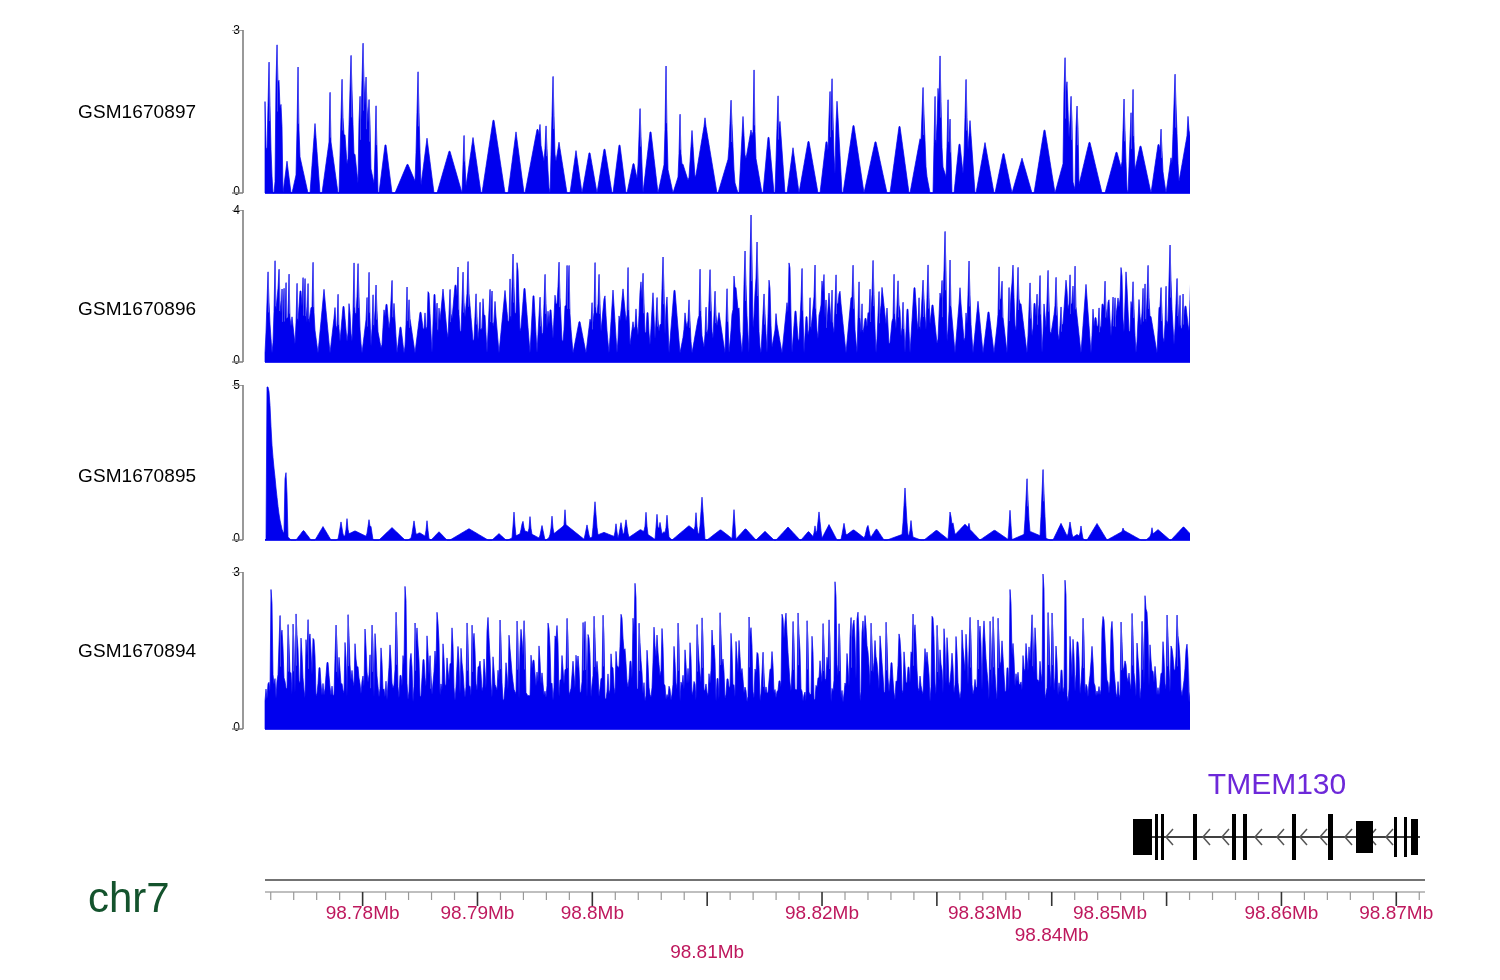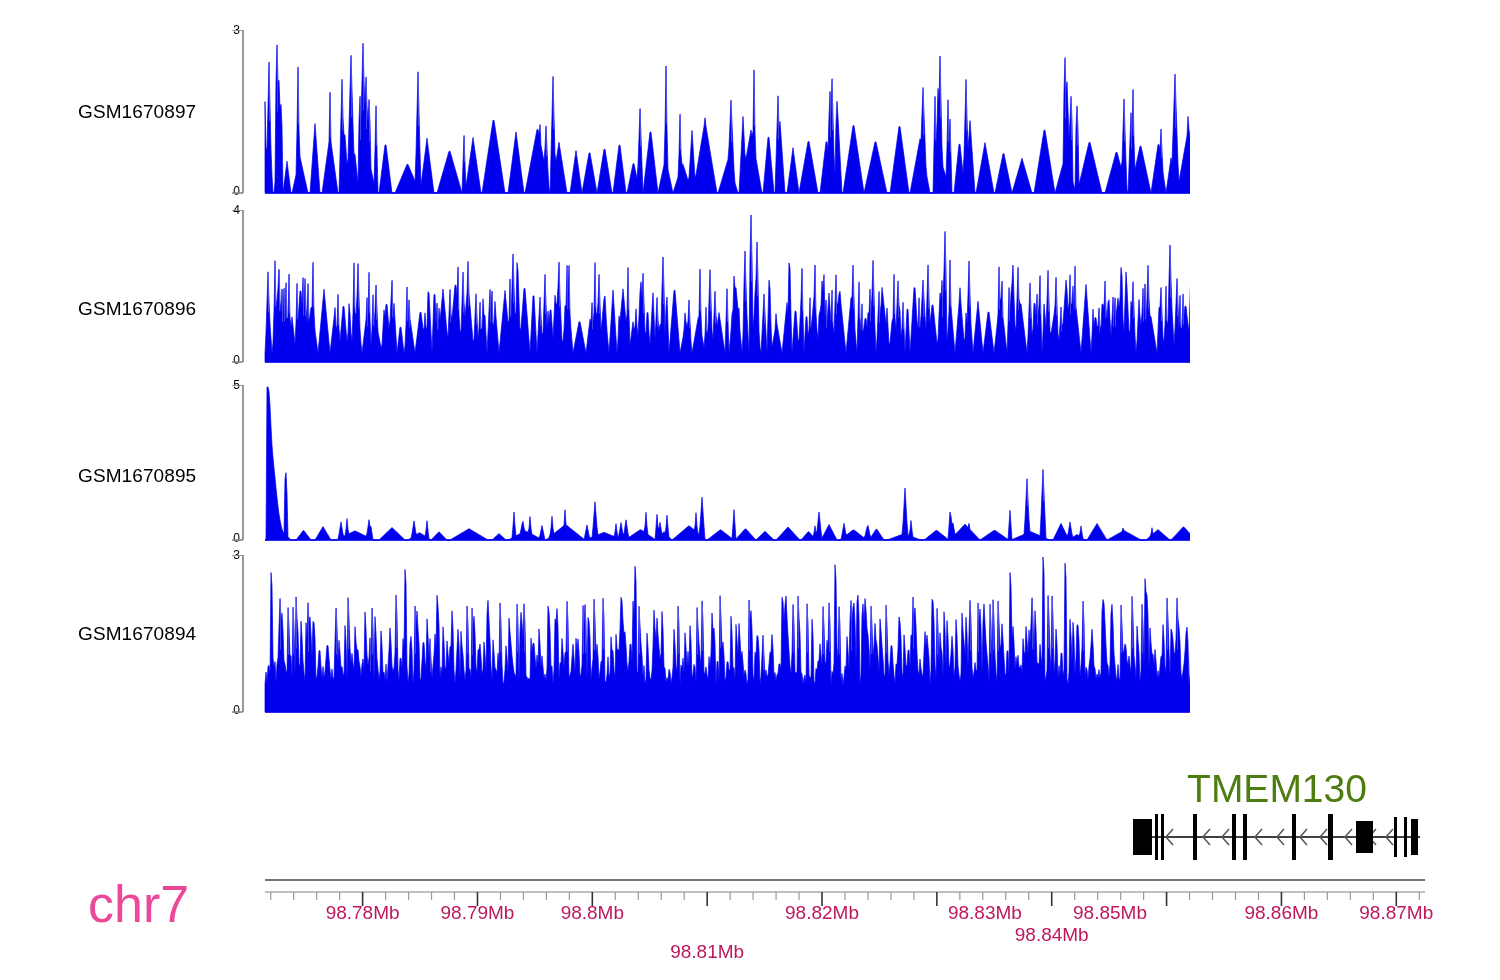--- a/index.html
+++ b/index.html
@@ -50,39 +50,39 @@
   
   #gene-track {
     position: absolute;
     left: 0;
     top: 755px;
     width: 1500px;
     height: 110px;
   }
   #gene-name {
     position: absolute;
-    font-size: 39px;
-    color: #4d7c0f;
+    font-size: 30px;
+    color: #6d28d9;
     white-space: nowrap;
   }
 
   
   #genome-axis {
     position: absolute;
     left: 0;
     top: 866px;
     width: 1500px;
     height: 114px;
   }
   #chrom-label {
     position: absolute;
     left: 88px;
     top: 8px;
-    font-size: 52px;
-    color: #ec4899;
+    font-size: 42px;
+    color: #14532d;
     white-space: nowrap;
   }
   .axis-tick-label {
     position: absolute;
     top: 36px;
     font-size: 19px;
     color: #be185d;
     white-space: nowrap;
     transform: translateX(-50%);
   }
@@ -311,21 +311,21 @@
             <line x1="1348.5" x2="1348.5" y1="5.060000000000002" y2="72.533" stroke="#5555ee" stroke-width="0.8"></line>
             <line x1="1352.5" x2="1352.5" y1="29.540000000000006" y2="85.997" stroke="#5555ee" stroke-width="0.8"></line>
             <line x1="1357.5" x2="1357.5" y1="57.08" y2="101.14399999999999" stroke="#5555ee" stroke-width="0.8"></line>
             <line x1="1411.5" x2="1411.5" y1="41.78" y2="92.72899999999998" stroke="#5555ee" stroke-width="0.8"></line>
             <line x1="1417.5" x2="1417.5" y1="17.299999999999983" y2="79.26499999999999" stroke="#5555ee" stroke-width="0.8"></line>
             <line x1="1421.5" x2="1421.5" y1="63.2" y2="104.50999999999999" stroke="#5555ee" stroke-width="0.8"></line>
           </g>
           <line x1="265" x2="1425" y1="155" y2="155" stroke="#0000ee" stroke-width="1.4"></line>
         </svg>
       </div>
-      <div class="track" style="top: 555px; height: 157px;">
+      <div class="track" style="top: 572px; height: 157px;">
         <div class="track-label" style="top: 68px;">GSM1670894</div>
         <div class="axis-max" style="left: 214px; top: -7px;">3</div>
         <div class="axis-min" style="left: 214px; top: 148px;">0</div>
         <svg width="1190" height="159" style="position: absolute; left: 0px; top: 0px;">
           <path d="M 232 0 L 243 0 M 243 0 L 243 157 M 232 157 L 243 157" stroke="#808080" stroke-width="1.6" fill="none"></path>
           <path d="M 265 157 L 265 128.83 L 266 117.09 L 267 126.99 L 268 111.83 L 269 110.31 L 270 119.65 L 271 17.50 L 272 31.45 L 273 102.36 L 274 112.20 L 275 106.59 L 276 126.14 L 277 109.09 L 278 102.58 L 279 72.05 L 280 43.60 L 281 64.01 L 282 58.14 L 283 75.93 L 284 105.72 L 285 109.37 L 286 115.85 L 287 117.32 L 288 52.61 L 289 71.40 L 290 100.78 L 291 100.78 L 292 122.42 L 293 52.11 L 294 70.99 L 295 121.39 L 296 41.95 L 297 62.66 L 298 76.95 L 299 108.97 L 300 111.16 L 301 66.09 L 302 82.46 L 303 105.79 L 304 117.92 L 305 125.72 L 306 67.66 L 307 83.74 L 308 47.70 L 309 67.37 L 310 61.95 L 311 79.06 L 312 102.89 L 313 66.42 L 314 67.83 L 315 83.88 L 316 124.32 L 317 121.17 L 318 111.57 L 319 95.77 L 320 95.77 L 321 111.57 L 322 123.58 L 323 111.47 L 324 123.24 L 325 116.45 L 326 103.48 L 327 90.50 L 328 90.50 L 329 103.48 L 330 115.06 L 331 123.58 L 332 114.10 L 333 123.32 L 334 123.32 L 335 86.34 L 336 53.08 L 337 71.79 L 338 107.40 L 339 85.33 L 340 98.23 L 341 112.16 L 342 111.57 L 343 118.08 L 344 121.25 L 345 70.49 L 346 86.06 L 347 124.95 L 348 42.72 L 349 63.29 L 350 92.82 L 351 108.08 L 352 98.41 L 353 108.96 L 354 113.89 L 355 71.71 L 356 87.06 L 357 95.12 L 358 94.72 L 359 105.93 L 360 111.79 L 361 121.82 L 362 109.26 L 363 103.99 L 364 114.59 L 365 57.00 L 366 75.00 L 367 99.89 L 368 110.17 L 369 102.64 L 370 82.87 L 371 102.64 L 372 53.10 L 373 71.80 L 374 125.61 L 375 61.61 L 376 78.78 L 377 103.79 L 378 114.43 L 379 125.07 L 380 116.41 L 381 75.90 L 382 90.50 L 383 118.07 L 384 116.84 L 385 125.04 L 386 109.19 L 387 128.11 L 388 110.47 L 389 95.09 L 390 72.90 L 391 88.04 L 392 111.03 L 393 116.29 L 394 112.98 L 395 97.67 L 396 40.25 L 397 61.26 L 398 114.62 L 399 126.09 L 400 103.43 L 401 103.43 L 402 114.34 L 403 83.62 L 404 93.55 L 405 14.40 L 406 28.66 L 407 111.02 L 408 127.64 L 409 119.06 L 410 88.52 L 411 81.38 L 412 95.00 L 413 129.93 L 414 114.35 L 415 51.01 L 416 70.09 L 417 55.93 L 418 73.83 L 419 88.80 L 420 124.77 L 421 123.46 L 422 105.57 L 423 87.68 L 424 87.68 L 425 105.57 L 426 114.54 L 427 63.85 L 428 80.62 L 429 103.28 L 430 83.75 L 431 103.28 L 432 122.82 L 433 110.77 L 434 99.65 L 435 79.04 L 436 93.07 L 437 40.26 L 438 51.24 L 439 70.28 L 440 123.22 L 441 111.94 L 442 118.73 L 443 71.83 L 444 87.16 L 445 112.27 L 446 113.54 L 447 85.95 L 448 98.74 L 449 108.50 L 450 91.63 L 451 91.63 L 452 55.87 L 453 74.07 L 454 115.56 L 455 128.59 L 456 114.79 L 457 94.16 L 458 74.43 L 459 89.29 L 460 121.87 L 461 76.32 L 462 90.84 L 463 100.05 L 464 115.24 L 465 125.50 L 466 114.73 L 467 50.97 L 468 70.06 L 469 114.13 L 470 114.13 L 471 123.84 L 472 53.21 L 473 71.90 L 474 61.32 L 475 78.54 L 476 111.27 L 477 118.52 L 478 94.85 L 479 94.85 L 480 89.07 L 481 101.30 L 482 118.90 L 483 114.68 L 484 86.96 L 485 99.57 L 486 116.22 L 487 59.21 L 488 45.41 L 489 65.50 L 490 85.24 L 491 111.94 L 492 125.59 L 493 84.81 L 494 97.81 L 495 112.46 L 496 114.90 L 497 118.35 L 498 98.26 L 499 108.84 L 500 48.02 L 501 67.64 L 502 110.13 L 503 128.21 L 504 127.38 L 505 114.36 L 506 90.75 L 507 102.68 L 508 117.53 L 509 63.19 L 510 76.86 L 511 88.62 L 512 100.93 L 513 109.64 L 514 117.48 L 515 119.68 L 516 121.77 L 517 49.09 L 518 68.51 L 519 127.00 L 520 76.76 L 521 57.34 L 522 68.11 L 523 84.11 L 524 48.74 L 525 68.23 L 526 120.51 L 527 122.30 L 528 123.89 L 529 123.37 L 530 124.27 L 531 83.16 L 532 96.45 L 533 88.26 L 534 88.26 L 535 101.67 L 536 114.04 L 537 100.09 L 538 110.34 L 539 73.92 L 540 88.87 L 541 112.09 L 542 100.87 L 543 112.09 L 544 123.32 L 545 119.17 L 546 125.52 L 547 113.72 L 548 51.05 L 549 56.99 L 550 74.99 L 551 111.90 L 552 111.07 L 553 128.53 L 554 114.99 L 555 63.92 L 556 67.28 L 557 53.52 L 558 72.15 L 559 124.79 L 560 107.90 L 561 107.90 L 562 83.53 L 563 96.76 L 564 111.99 L 565 97.60 L 566 97.60 L 567 46.41 L 568 66.32 L 569 122.74 L 570 120.00 L 571 116.31 L 572 102.75 L 573 89.18 L 574 102.75 L 575 116.31 L 576 83.20 L 577 96.49 L 578 84.01 L 579 97.15 L 580 121.31 L 581 119.40 L 582 109.87 L 583 50.58 L 584 69.74 L 585 49.64 L 586 68.97 L 587 125.71 L 588 62.53 L 589 66.22 L 590 82.56 L 591 124.93 L 592 113.01 L 593 103.55 L 594 44.27 L 595 64.56 L 596 100.74 L 597 89.30 L 598 101.49 L 599 124.41 L 600 116.32 L 601 106.46 L 602 106.46 L 603 43.27 L 604 63.74 L 605 126.70 L 606 126.95 L 607 119.79 L 608 101.92 L 609 121.79 L 610 117.97 L 611 81.83 L 612 95.36 L 613 95.82 L 614 115.20 L 615 121.95 L 616 79.40 L 617 93.37 L 618 95.16 L 619 95.16 L 620 74.25 L 621 42.29 L 622 46.17 L 623 66.12 L 624 78.80 L 625 76.77 L 626 91.21 L 627 109.24 L 628 115.49 L 629 106.72 L 630 89.24 L 631 89.24 L 632 106.72 L 633 46.23 L 634 63.05 L 635 11.30 L 636 25.87 L 637 117.10 L 638 117.10 L 639 51.25 L 640 70.29 L 641 88.49 L 642 100.82 L 643 121.90 L 644 110.64 L 645 129.03 L 646 123.74 L 647 78.23 L 648 92.40 L 649 115.21 L 650 122.79 L 651 124.89 L 652 115.66 L 653 90.23 L 654 55.15 L 655 73.48 L 656 84.99 L 657 63.04 L 658 79.96 L 659 92.31 L 660 103.96 L 661 98.39 L 662 56.53 L 663 74.61 L 664 112.29 L 665 113.22 L 666 127.39 L 667 122.52 L 668 125.63 L 669 114.22 L 670 117.13 L 671 128.22 L 672 122.22 L 673 112.35 L 674 74.37 L 675 89.24 L 676 110.74 L 677 117.00 L 678 51.12 L 679 70.18 L 680 129.13 L 681 110.15 L 682 113.73 L 683 103.26 L 684 117.59 L 685 77.84 L 686 92.09 L 687 111.87 L 688 96.46 L 689 111.44 L 690 70.71 L 691 86.25 L 692 123.30 L 693 118.98 L 694 109.47 L 695 112.07 L 696 128.48 L 697 52.60 L 698 71.39 L 699 88.75 L 700 101.04 L 701 110.62 L 702 45.90 L 703 65.89 L 704 119.28 L 705 117.26 L 706 111.94 L 707 120.37 L 708 123.75 L 709 101.72 L 710 111.67 L 711 98.36 L 712 58.02 L 713 75.84 L 714 73.05 L 715 88.16 L 716 129.61 L 717 106.58 L 718 106.58 L 719 127.57 L 720 40.78 L 721 61.70 L 722 94.06 L 723 87.05 L 724 99.64 L 725 126.54 L 726 122.23 L 727 106.92 L 728 106.92 L 729 114.76 L 730 115.38 L 731 61.31 L 732 78.53 L 733 113.28 L 734 112.72 L 735 125.12 L 736 69.49 L 737 85.24 L 738 100.55 L 739 68.45 L 740 84.39 L 741 101.63 L 742 96.52 L 743 107.41 L 744 120.95 L 745 115.08 L 746 118.85 L 747 129.70 L 748 124.32 L 749 45.00 L 750 65.16 L 751 55.67 L 752 73.91 L 753 119.65 L 754 125.88 L 755 97.01 L 756 100.88 L 757 80.48 L 758 81.79 L 759 95.33 L 760 128.65 L 761 121.20 L 762 100.74 L 763 80.29 L 764 100.74 L 765 121.20 L 766 114.91 L 767 121.29 L 768 120.50 L 769 108.82 L 770 97.15 L 771 97.15 L 772 79.54 L 773 93.48 L 774 120.88 L 775 117.50 L 776 125.67 L 777 119.57 L 778 118.29 L 779 108.91 L 780 108.91 L 781 115.04 L 782 42.18 L 783 46.46 L 784 66.35 L 785 50.06 L 786 41.11 L 787 61.97 L 788 80.26 L 789 95.61 L 790 110.96 L 791 118.80 L 792 97.87 L 793 49.54 L 794 68.89 L 795 116.42 L 796 118.30 L 797 117.07 L 798 40.98 L 799 61.72 L 800 78.87 L 801 116.89 L 802 119.15 L 803 128.92 L 804 122.99 L 805 120.07 L 806 129.00 L 807 48.77 L 808 68.25 L 809 119.98 L 810 122.87 L 811 122.05 L 812 64.25 L 813 80.95 L 814 127.54 L 815 127.75 L 816 113.38 L 817 115.87 L 818 105.89 L 819 105.89 L 820 88.76 L 821 100.18 L 822 110.41 L 823 51.64 L 824 70.60 L 825 108.56 L 826 106.44 L 827 85.24 L 828 94.18 L 829 47.89 L 830 67.53 L 831 130.08 L 832 116.42 L 833 119.48 L 834 108.16 L 835 9.75 L 836 24.47 L 837 92.25 L 838 103.91 L 839 51.75 L 840 70.69 L 841 126.27 L 842 118.47 L 843 130.17 L 844 121.69 L 845 110.99 L 846 113.99 L 847 81.51 L 848 95.10 L 849 114.52 L 850 64.78 L 851 45.63 L 852 65.67 L 853 52.19 L 854 48.09 L 855 67.70 L 856 107.24 L 857 46.97 L 858 40.17 L 859 61.20 L 860 128.92 L 861 119.67 L 862 60.51 L 863 48.94 L 864 68.39 L 865 43.56 L 866 55.31 L 867 73.62 L 868 79.88 L 869 93.76 L 870 114.13 L 871 51.18 L 872 70.23 L 873 100.98 L 874 90.37 L 875 68.53 L 876 84.45 L 877 90.50 L 878 102.47 L 879 116.92 L 880 63.86 L 881 75.93 L 882 90.53 L 883 104.02 L 884 120.06 L 885 120.93 L 886 50.25 L 887 69.46 L 888 105.86 L 889 120.12 L 890 107.93 L 891 90.86 L 892 90.86 L 893 107.93 L 894 120.50 L 895 127.81 L 896 108.95 L 897 109.81 L 898 93.39 L 899 61.92 L 900 67.30 L 901 83.44 L 902 117.98 L 903 120.90 L 904 79.83 L 905 93.72 L 906 110.53 L 907 111.12 L 908 95.16 L 909 95.16 L 910 111.12 L 911 79.82 L 912 82.20 L 913 42.07 L 914 62.76 L 915 52.80 L 916 71.56 L 917 98.03 L 918 115.63 L 919 119.34 L 920 104.08 L 921 113.60 L 922 118.89 L 923 121.94 L 924 96.85 L 925 76.60 L 926 91.07 L 927 80.13 L 928 91.13 L 929 102.99 L 930 129.57 L 931 114.65 L 932 44.32 L 933 46.02 L 934 66.00 L 935 111.01 L 936 122.24 L 937 53.43 L 938 72.07 L 939 109.14 L 940 77.81 L 941 92.07 L 942 98.47 L 943 121.37 L 944 56.72 L 945 74.77 L 946 111.64 L 947 65.66 L 948 82.10 L 949 113.47 L 950 109.64 L 951 98.16 L 952 81.17 L 953 94.82 L 954 121.12 L 955 112.69 L 956 64.53 L 957 81.17 L 958 110.21 L 959 119.87 L 960 126.68 L 961 118.79 L 962 57.95 L 963 75.78 L 964 87.15 L 965 99.72 L 966 62.23 L 967 79.29 L 968 112.45 L 969 78.34 L 970 45.41 L 971 65.50 L 972 112.54 L 973 122.58 L 974 117.35 L 975 107.43 L 976 114.86 L 977 116.06 L 978 47.98 L 979 67.60 L 980 54.06 L 981 72.59 L 982 118.21 L 983 67.00 L 984 48.92 L 985 68.37 L 986 86.55 L 987 99.23 L 988 109.92 L 989 127.62 L 990 49.28 L 991 68.67 L 992 114.99 L 993 44.75 L 994 64.96 L 995 101.52 L 996 117.77 L 997 127.73 L 998 46.26 L 999 66.19 L 1000 94.07 L 1001 89.37 L 1002 68.84 L 1003 84.71 L 1004 102.72 L 1005 119.90 L 1006 119.18 L 1007 95.91 L 1008 95.91 L 1009 118.67 L 1010 17.50 L 1011 31.45 L 1012 83.21 L 1013 71.46 L 1014 86.86 L 1015 114.15 L 1016 101.73 L 1017 109.66 L 1018 100.23 L 1019 111.59 L 1020 112.93 L 1021 109.92 L 1022 117.88 L 1023 83.58 L 1024 96.79 L 1025 99.28 L 1026 71.46 L 1027 85.29 L 1028 99.28 L 1029 74.90 L 1030 89.68 L 1031 68.50 L 1032 42.83 L 1033 63.38 L 1034 100.91 L 1035 55.77 L 1036 73.99 L 1037 107.93 L 1038 107.93 L 1039 110.21 L 1040 89.29 L 1041 101.47 L 1042 109.90 L 1043 2.00 L 1044 17.50 L 1045 126.59 L 1046 121.47 L 1047 115.57 L 1048 40.61 L 1049 61.56 L 1050 98.24 L 1051 115.74 L 1052 40.99 L 1053 61.87 L 1054 118.98 L 1055 105.75 L 1056 74.01 L 1057 88.95 L 1058 123.14 L 1059 110.82 L 1060 120.58 L 1061 98.17 L 1062 98.17 L 1063 120.58 L 1064 114.82 L 1065 8.20 L 1066 23.08 L 1067 123.41 L 1068 129.76 L 1069 116.93 L 1070 64.32 L 1071 81.00 L 1072 105.67 L 1073 67.34 L 1074 83.48 L 1075 119.62 L 1076 102.40 L 1077 69.76 L 1078 70.23 L 1079 85.85 L 1080 121.90 L 1081 110.67 L 1082 93.11 L 1083 46.25 L 1084 66.18 L 1085 121.39 L 1086 112.31 L 1087 114.62 L 1088 125.01 L 1089 111.26 L 1090 103.22 L 1091 89.78 L 1092 74.32 L 1093 89.20 L 1094 111.11 L 1095 113.68 L 1096 123.64 L 1097 118.98 L 1098 123.04 L 1099 114.55 L 1100 123.04 L 1101 117.43 L 1102 56.73 L 1103 44.51 L 1104 48.28 L 1105 67.85 L 1106 90.26 L 1107 108.06 L 1108 110.47 L 1109 121.62 L 1110 109.21 L 1111 58.28 L 1112 49.39 L 1113 68.76 L 1114 98.30 L 1115 109.76 L 1116 121.14 L 1117 125.47 L 1118 109.59 L 1119 122.14 L 1120 125.83 L 1121 50.08 L 1122 69.32 L 1123 98.73 L 1124 95.27 L 1125 88.86 L 1126 92.47 L 1127 105.06 L 1128 110.10 L 1129 101.05 L 1130 111.12 L 1131 117.44 L 1132 41.50 L 1133 62.29 L 1134 100.40 L 1135 110.59 L 1136 124.50 L 1137 71.08 L 1138 85.83 L 1139 98.64 L 1140 127.26 L 1141 115.43 L 1142 49.41 L 1143 68.78 L 1144 112.25 L 1145 23.70 L 1146 37.03 L 1147 40.19 L 1148 61.21 L 1149 114.20 L 1150 72.80 L 1151 87.96 L 1152 99.15 L 1153 99.15 L 1154 110.44 L 1155 94.38 L 1156 105.65 L 1157 123.09 L 1158 115.67 L 1159 123.01 L 1160 112.13 L 1161 101.26 L 1162 101.26 L 1163 69.68 L 1164 85.40 L 1165 111.32 L 1166 117.14 L 1167 43.06 L 1168 63.57 L 1169 96.15 L 1170 120.57 L 1171 73.98 L 1172 76.76 L 1173 84.73 L 1174 97.73 L 1175 98.23 L 1176 83.98 L 1177 43.12 L 1178 63.62 L 1179 72.22 L 1180 87.48 L 1181 117.65 L 1182 123.93 L 1183 116.17 L 1184 108.54 L 1185 96.43 L 1186 78.25 L 1187 72.16 L 1188 87.43 L 1189 130.60 L 1190 119.83 L 1191 73.26 L 1192 69.81 L 1193 85.50 L 1194 127.38 L 1195 121.34 L 1196 110.15 L 1197 126.81 L 1198 67.20 L 1199 51.34 L 1200 49.16 L 1201 68.57 L 1202 62.65 L 1203 79.63 L 1204 101.89 L 1205 116.59 L 1206 119.88 L 1207 116.60 L 1208 51.84 L 1209 70.77 L 1210 103.00 L 1211 122.01 L 1212 51.56 L 1213 70.54 L 1214 124.94 L 1215 47.68 L 1216 67.36 L 1217 40.56 L 1218 61.52 L 1219 118.98 L 1220 99.00 L 1221 43.09 L 1222 63.59 L 1223 120.34 L 1224 117.21 L 1225 121.89 L 1226 127.04 L 1227 120.26 L 1228 96.64 L 1229 107.51 L 1230 90.00 L 1231 102.06 L 1232 125.67 L 1233 114.78 L 1234 112.70 L 1235 49.10 L 1236 68.52 L 1237 112.91 L 1238 108.74 L 1239 76.57 L 1240 87.99 L 1241 100.41 L 1242 42.23 L 1243 62.89 L 1244 112.39 L 1245 12.85 L 1246 27.26 L 1247 86.85 L 1248 90.95 L 1249 117.37 L 1250 121.65 L 1251 122.58 L 1252 91.24 L 1253 85.87 L 1254 85.87 L 1255 104.22 L 1256 118.95 L 1257 53.47 L 1258 46.77 L 1259 66.61 L 1260 83.38 L 1261 103.01 L 1262 101.42 L 1263 111.42 L 1264 117.16 L 1265 112.93 L 1266 116.09 L 1267 113.04 L 1268 88.48 L 1269 100.81 L 1270 92.37 L 1271 104.00 L 1272 88.68 L 1273 115.47 L 1274 121.43 L 1275 109.26 L 1276 77.44 L 1277 109.26 L 1278 71.59 L 1279 86.96 L 1280 122.51 L 1281 118.09 L 1282 116.80 L 1283 121.75 L 1284 119.08 L 1285 2.00 L 1286 17.50 L 1287 115.60 L 1288 119.64 L 1289 125.22 L 1290 104.03 L 1291 86.27 L 1292 99.00 L 1293 51.80 L 1294 70.73 L 1295 118.03 L 1296 116.26 L 1297 104.54 L 1298 85.47 L 1299 104.54 L 1300 118.79 L 1301 127.29 L 1302 111.14 L 1303 119.45 L 1304 42.03 L 1305 62.73 L 1306 117.46 L 1307 110.09 L 1308 95.31 L 1309 106.41 L 1310 113.04 L 1311 127.41 L 1312 40.48 L 1313 61.15 L 1314 78.40 L 1315 127.20 L 1316 54.44 L 1317 48.39 L 1318 67.94 L 1319 91.46 L 1320 109.73 L 1321 124.61 L 1322 52.69 L 1323 71.46 L 1324 94.95 L 1325 126.57 L 1326 51.04 L 1327 70.11 L 1328 116.29 L 1329 107.30 L 1330 79.34 L 1331 93.32 L 1332 116.95 L 1333 42.52 L 1334 63.12 L 1335 76.23 L 1336 90.77 L 1337 106.76 L 1338 89.29 L 1339 89.29 L 1340 106.76 L 1341 111.62 L 1342 91.66 L 1343 103.42 L 1344 115.13 L 1345 99.91 L 1346 41.90 L 1347 62.62 L 1348 53.47 L 1349 57.56 L 1350 75.46 L 1351 48.03 L 1352 67.64 L 1353 58.03 L 1354 75.85 L 1355 89.46 L 1356 65.34 L 1357 81.84 L 1358 69.29 L 1359 85.08 L 1360 100.77 L 1361 103.08 L 1362 111.26 L 1363 127.88 L 1364 118.31 L 1365 108.64 L 1366 112.44 L 1367 40.31 L 1368 61.31 L 1369 124.49 L 1370 114.80 L 1371 86.67 L 1372 69.10 L 1373 47.93 L 1374 67.57 L 1375 107.31 L 1376 110.15 L 1377 126.49 L 1378 89.11 L 1379 95.99 L 1380 53.23 L 1381 71.91 L 1382 87.01 L 1383 42.57 L 1384 63.17 L 1385 90.23 L 1386 97.18 L 1387 79.65 L 1388 76.11 L 1389 90.67 L 1390 87.47 L 1391 89.95 L 1392 103.36 L 1393 115.51 L 1394 47.76 L 1395 67.43 L 1396 84.27 L 1397 121.17 L 1398 122.60 L 1399 114.26 L 1400 114.26 L 1401 117.54 L 1402 116.39 L 1403 116.87 L 1404 116.00 L 1405 109.97 L 1406 111.10 L 1407 130.02 L 1408 111.14 L 1409 118.49 L 1410 94.79 L 1411 94.79 L 1412 118.49 L 1413 129.59 L 1414 111.19 L 1415 80.65 L 1416 111.19 L 1417 125.77 L 1418 129.01 L 1419 90.27 L 1420 97.06 L 1421 97.02 L 1422 58.53 L 1423 65.10 L 1424 81.64 L 1424 157 Z" fill="#0000ee" stroke="#0000ee" stroke-width="0.7"></path>
           <g>
             <line x1="280.5" x2="280.5" y1="43.59963323532138" y2="94.62979827942675" stroke="#5555ee" stroke-width="0.8"></line>
             <line x1="288.5" x2="288.5" y1="52.605084753059785" y2="99.58279661418288" stroke="#5555ee" stroke-width="0.8"></line>
             <line x1="293.5" x2="293.5" y1="52.11253866176121" y2="99.31189626396866" stroke="#5555ee" stroke-width="0.8"></line>

